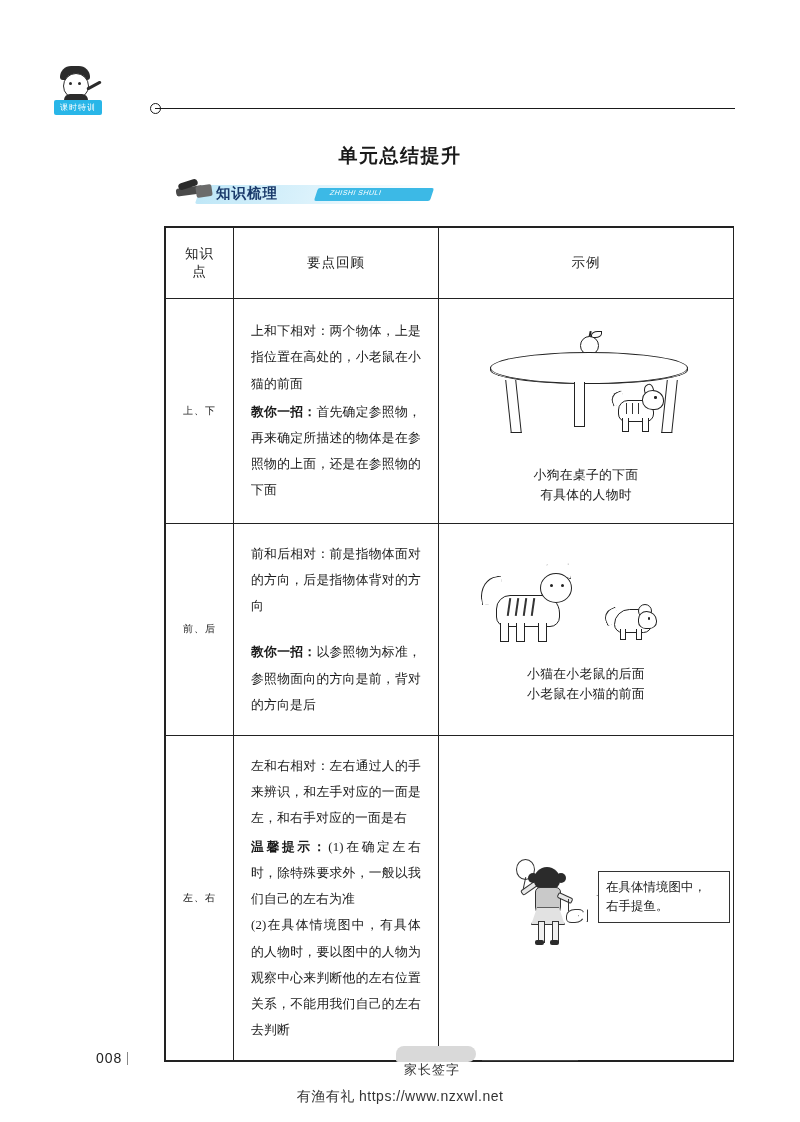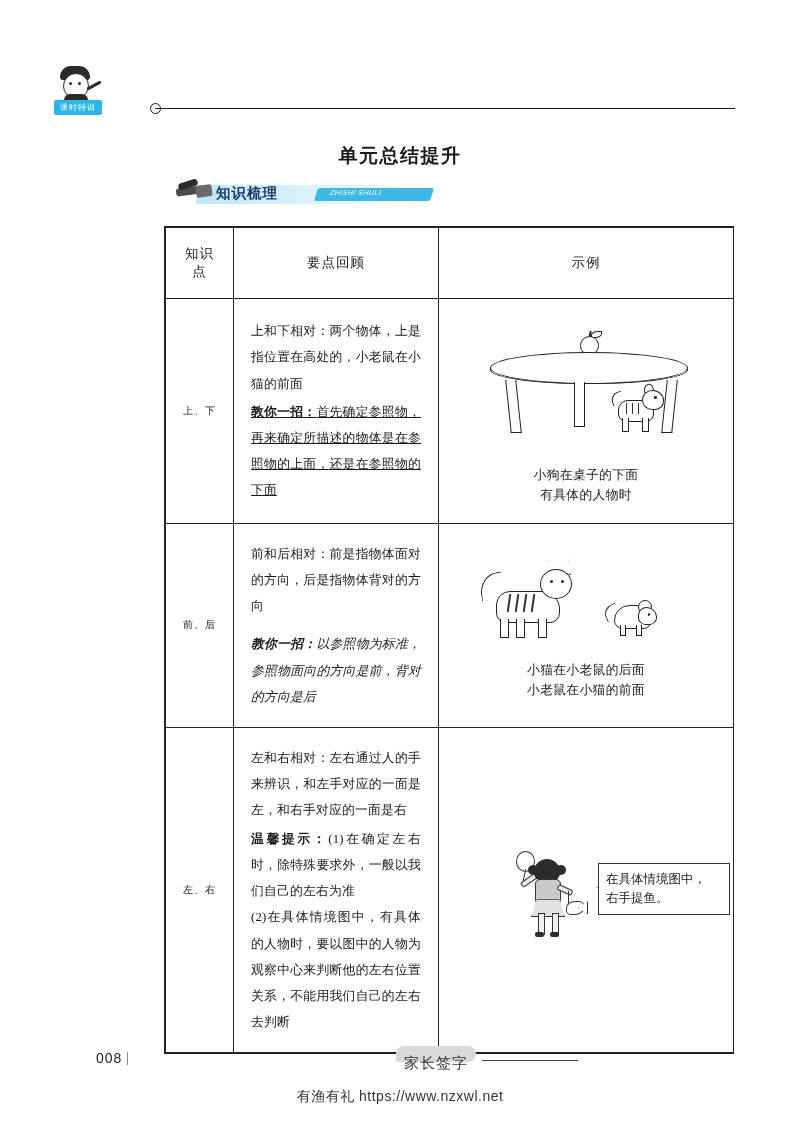--- a/index.html
+++ b/index.html
@@ -656,22 +656,22 @@
   }
   .sign-badge {
     position: absolute;
     left: 0; top: 0;
     width: 80px; height: 16px;
     background: #d9d9d9;
     border-radius: 8px 8px 8px 2px;
   }
   .sign-text {
     position: absolute;
-    left: 8px; top: 8px;
-    font-size: 15px;
+    left: 8px; top: 15px;
+    font-size: 13px;
     color: #333;
     letter-spacing: 1px;
   }
   .sign-line {
     position: absolute;
     left: 86px; top: 14px;
     width: 96px;
     border-top: 1px solid #444;
   }
   .watermark {
@@ -731,21 +731,21 @@
         <th>要点回顾</th>
         <th>示例</th>
       </tr>
     </thead>
     <tbody>
 
       <tr>
         <td class="cell-point">上、下</td>
         <td class="cell-recall">
           <div>上和下相对：两个物体，上是指位置在高处的，小老鼠在小猫的前面</div>
-          <div style="margin-top:2px;text-decoration:underline;">
+          <div style="margin-top:2px;">
             <b>教你一招：</b><span>首先确定参照物，再来确定所描述的物体是在参照物的上面，还是在参照物的下面</span>
           </div>
         </td>
         <td class="cell-example">
           <div class="ill1">
             <div class="apple-stem"></div>
             <div class="apple-leaf"></div>
             <div class="apple"></div>
             <div class="tbl-side"></div>
             <div class="tbl-cover"></div>
@@ -770,21 +770,21 @@
             <div>小狗在桌子的下面</div>
             <div>有具体的人物时</div>
           </div>
         </td>
       </tr>
 
       <tr>
         <td class="cell-point">前、后</td>
         <td class="cell-recall">
           <div>前和后相对：前是指物体面对的方向，后是指物体背对的方向</div>
-          <div style="margin-top:12px;font-style:italic;">
+          <div style="margin-top:20px;">
             <b>教你一招：</b><span>以参照物为标准，参照物面向的方向是前，背对的方向是后</span>
           </div>
         </td>
         <td class="cell-example">
           <div class="ill2">
             <div class="cat">
               <div class="cat-tail"></div>
               <div class="cat-body"></div>
               <div class="cat-stripe" style="left:18px;"></div>
               <div class="cat-stripe" style="left:26px;"></div>

